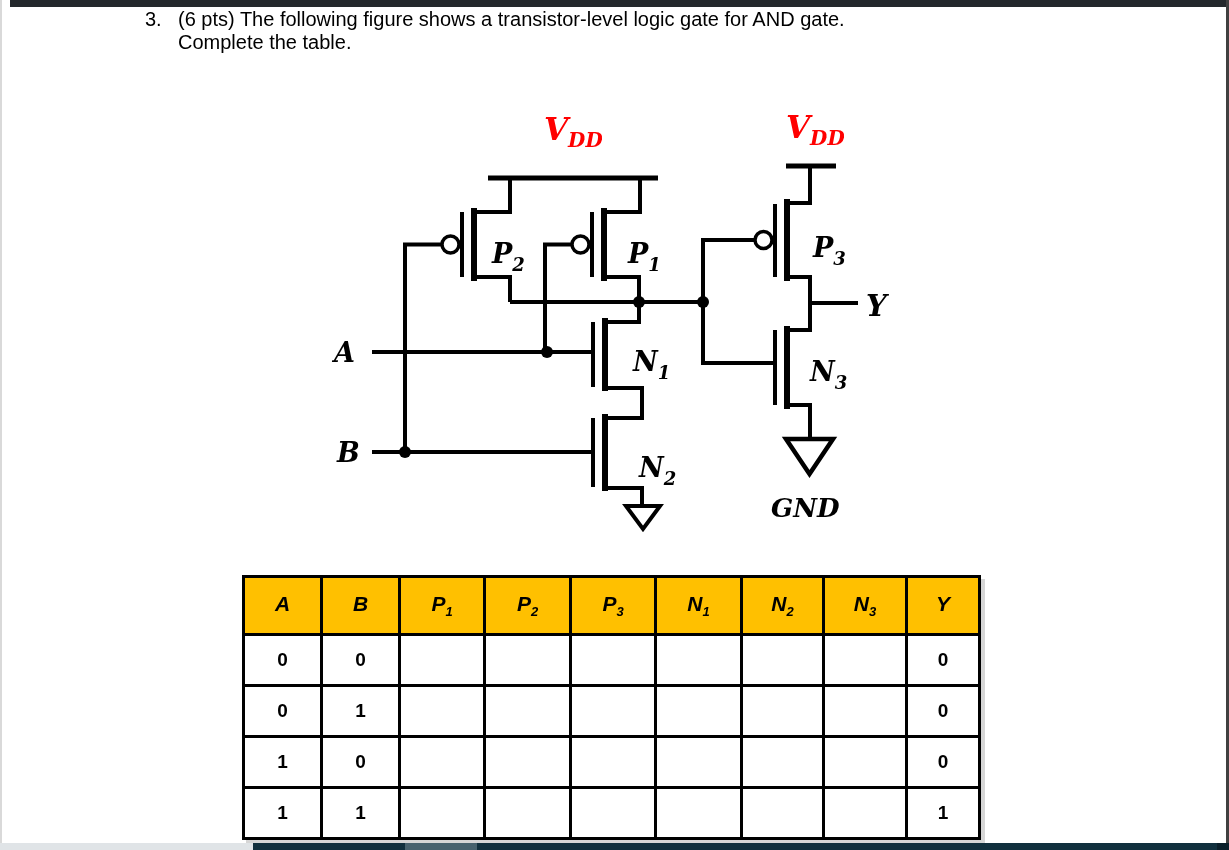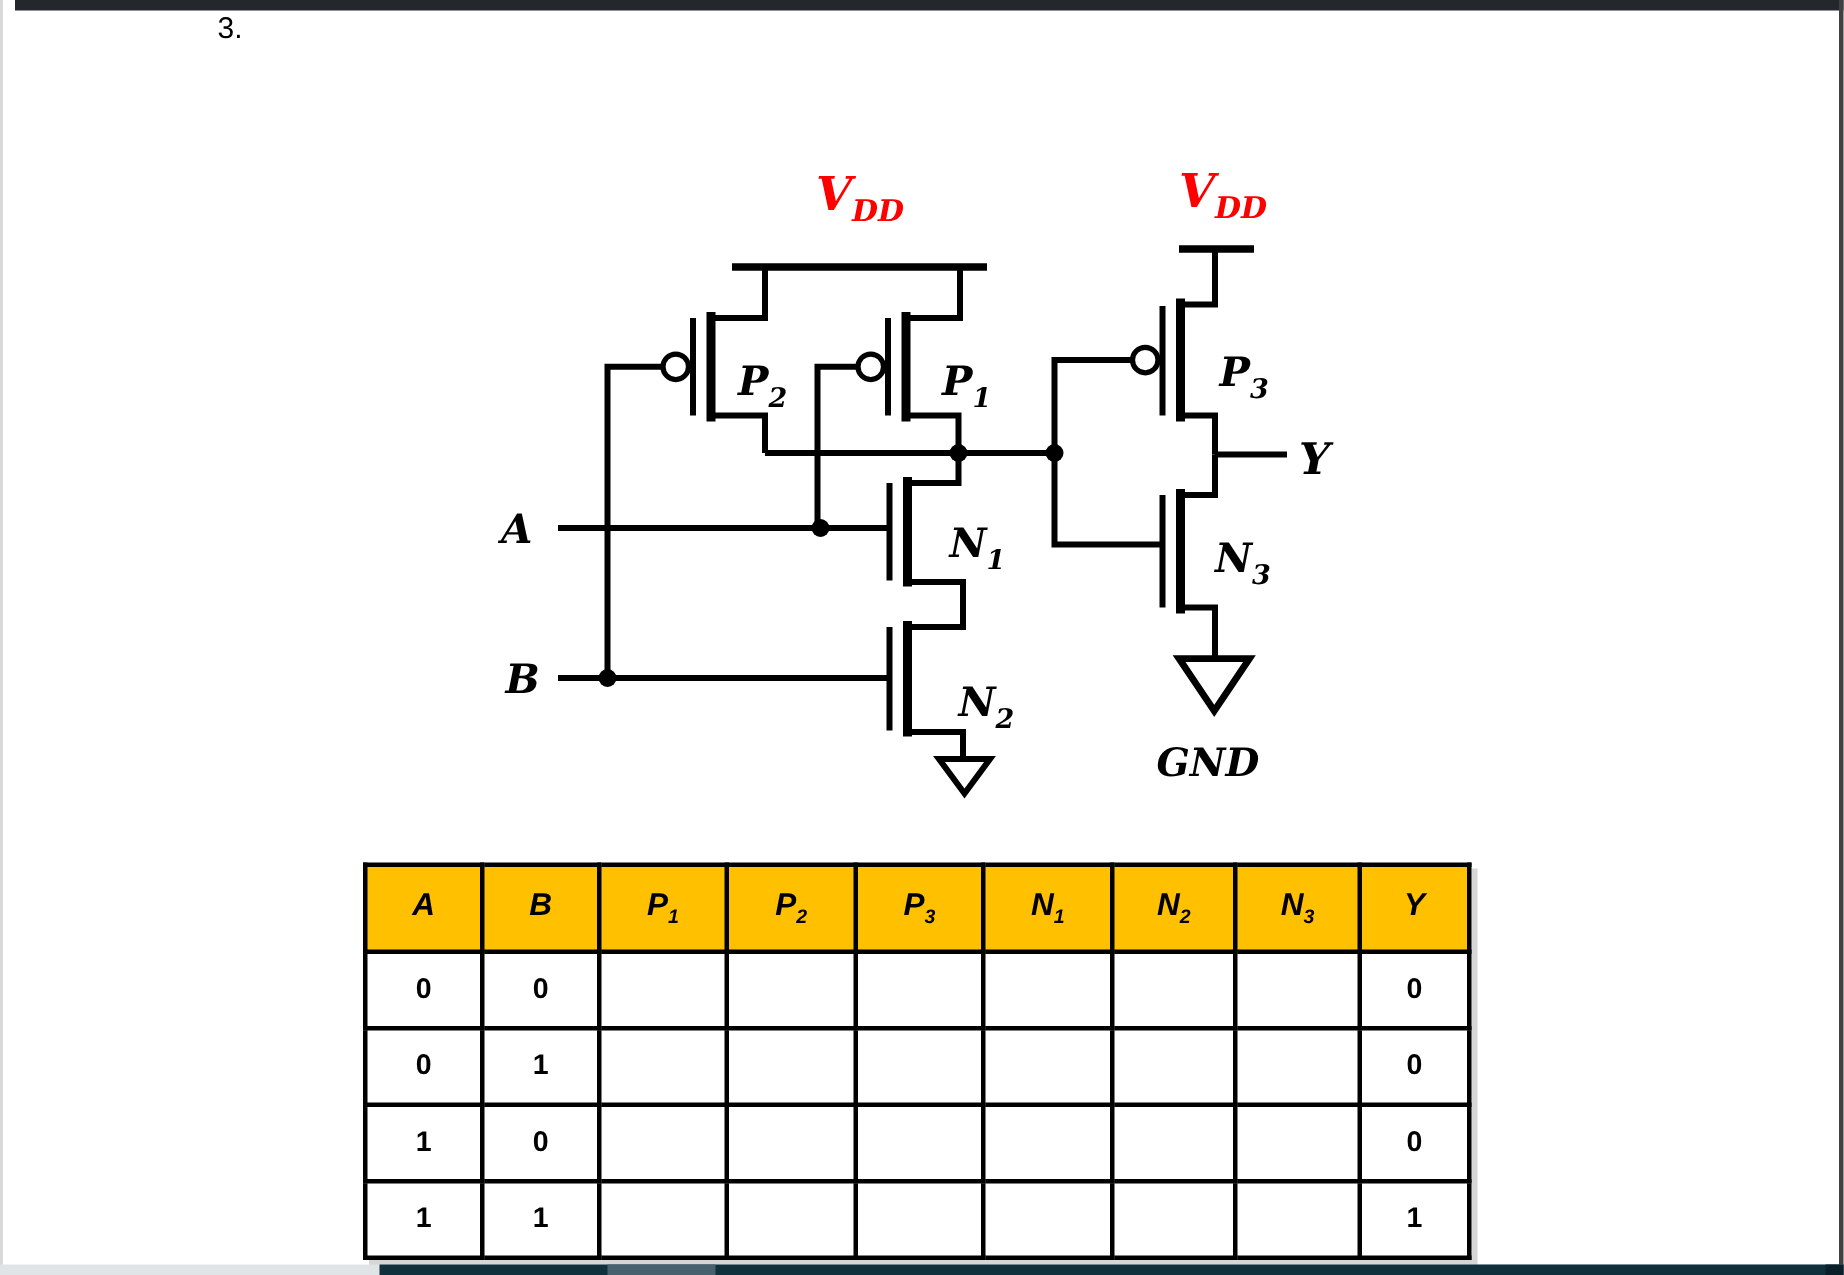--- a/index.html
+++ b/index.html
@@ -80,20 +80,24 @@
 </style>
 </head>
 <body>
 
 <div class="top-bar"></div>
 <div class="left-edge"></div>
 <div class="right-edge"></div>
 
 <div class="question">
   <span class="q-num">3.</span>
+  <span>
+    <span>(6 pts) The following figure shows a transistor-level logic gate for AND gate.</span><br>
+    <span>Complete the table.</span>
+  </span>
 </div>
 
 <svg class="circuit-svg" width="1229" height="560" viewBox="0 0 1229 560">
   <g stroke="#000" stroke-width="4" fill="none" stroke-linejoin="miter">
 
     <path stroke-width="5" d="M488 178 H658"></path>
     <path stroke-width="5" d="M786 166 H836"></path>
 
     <path d="M510 178 V212 H474"></path>
     <path stroke-width="6" d="M474 208 V281"></path>

